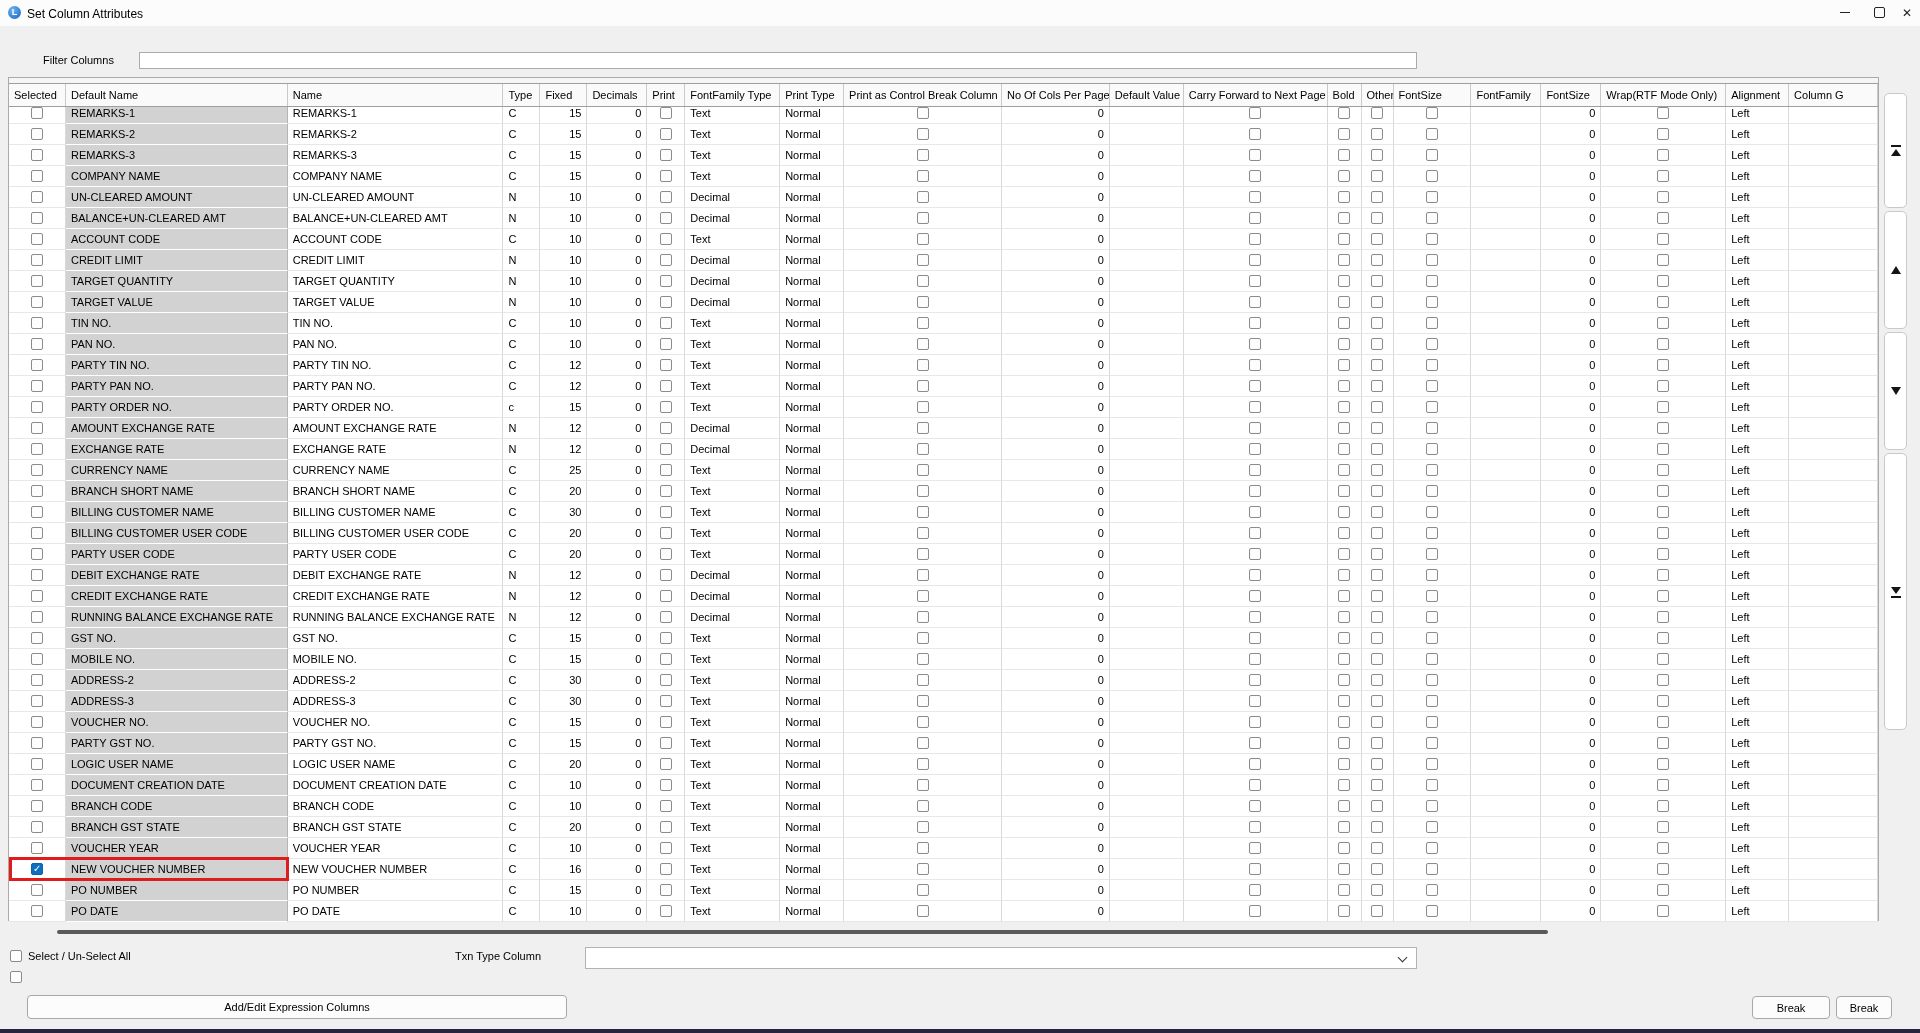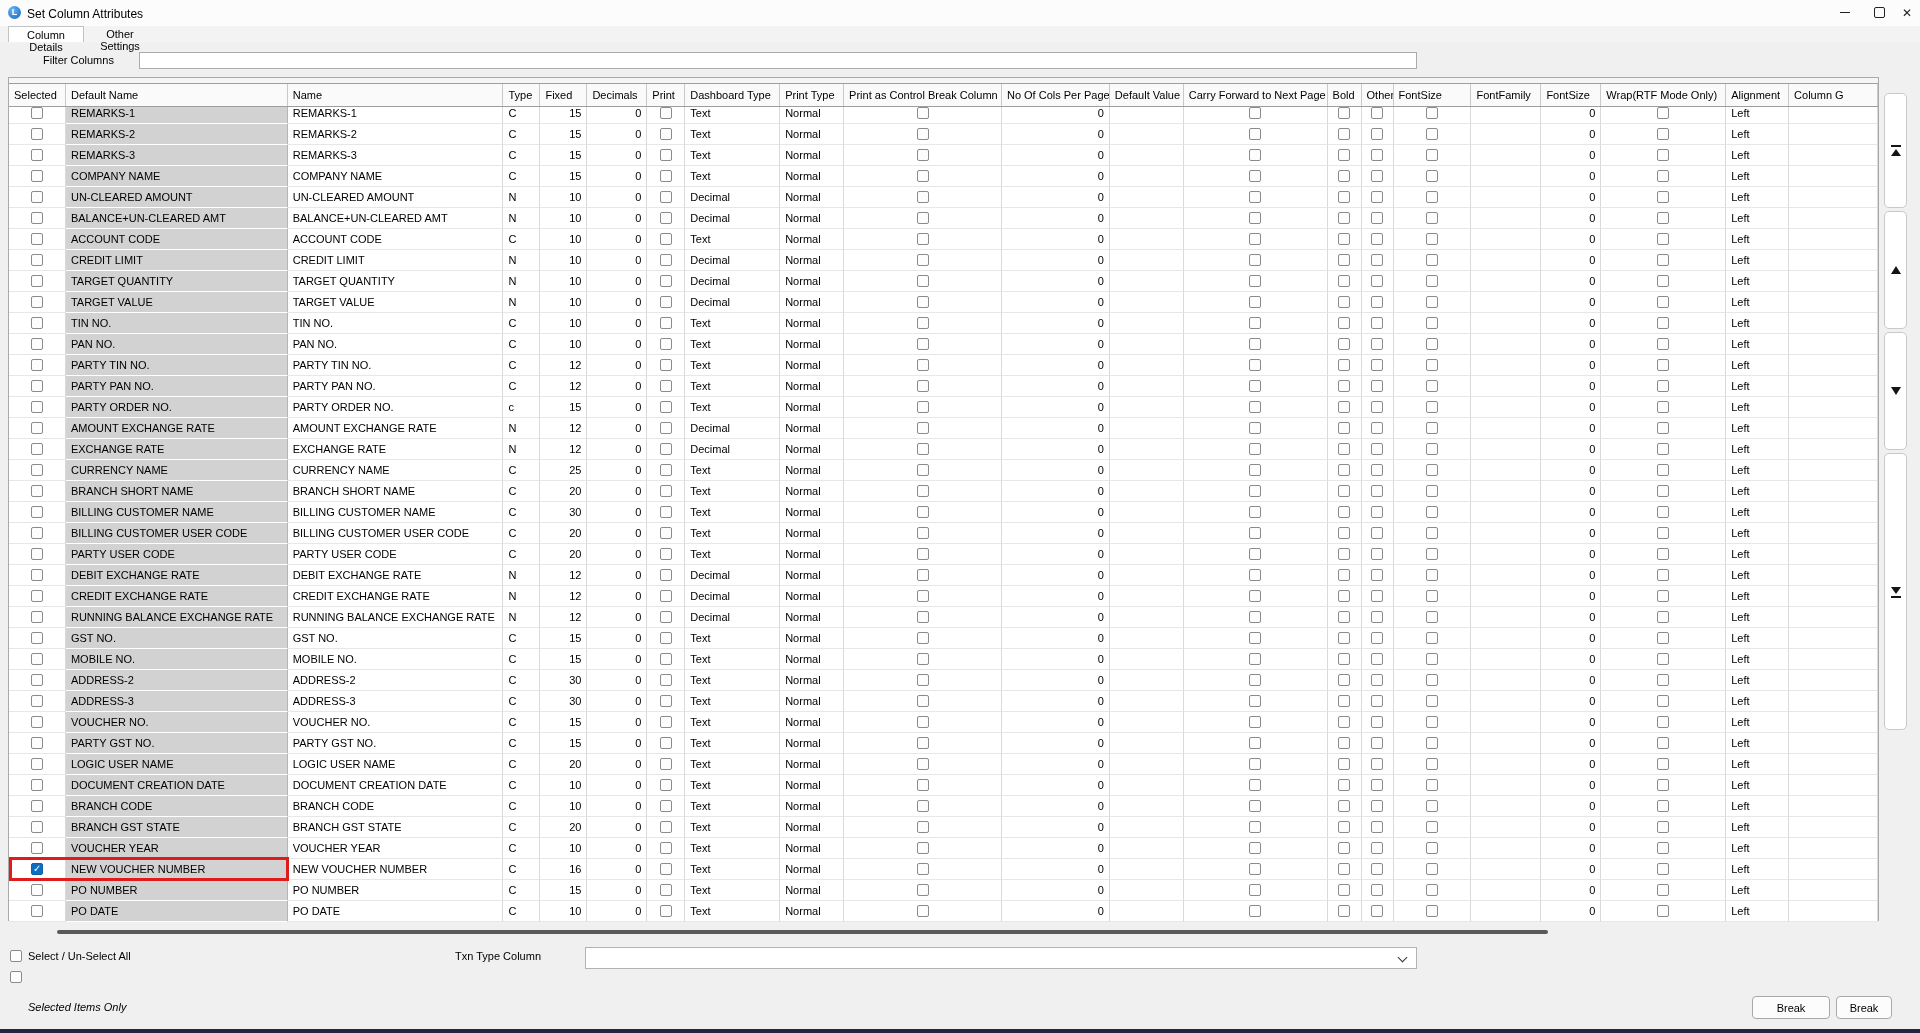--- a/index.html
+++ b/index.html
@@ -84,39 +84,35 @@
         <span class="glyph-min"></span>
       </div>
     <div class="wbtn max">
         <span class="glyph-max"></span>
       </div>
     <div class="wbtn close">
         <span class="glyph-close">✕</span>
       </div>
   </div>
 
-  <div class="tabstrip">
-    <div class="tab active">Column Details</div>
-    <div class="tab inactive">Other Settings</div>
-  </div>
 
   <div class="flabel filter-label">Filter Columns</div>
   <input class="filter-input" value="" style="">
 
   <div class="grid">
     <div class="grid-topstrip"></div>
     <div class="ghead" id="ghead">
         <div class="h" style="width: 57px;">Selected</div>
         <div class="h" style="width: 222px;">Default Name</div>
         <div class="h" style="width: 216px;">Name</div>
         <div class="h" style="width: 37px;">Type</div>
         <div class="h" style="width: 47px;">Fixed</div>
         <div class="h" style="width: 60px;">Decimals</div>
         <div class="h" style="width: 38px;">Print</div>
-        <div class="h" style="width: 95px;">Dashboard Type</div>
+        <div class="h" style="width: 95px;">FontFamily Type</div>
         <div class="h" style="width: 64px;">Print Type</div>
         <div class="h" style="width: 158px;">Print as Control Break Column</div>
         <div class="h" style="width: 108px;">No Of Cols Per Page</div>
         <div class="h" style="width: 74px;">Default Value</div>
         <div class="h" style="width: 144px;">Carry Forward to Next Page</div>
         <div class="h" style="width: 34px;">Bold</div>
         <div class="h" style="width: 32px;">Other</div>
         <div class="h" style="width: 78px;">FontSize</div>
         <div class="h" style="width: 70px;">FontFamily</div>
         <div class="h" style="width: 60px;">FontSize</div>
@@ -1682,17 +1678,18 @@
 
   <div class="flabel" style="left:455px;top:950px;">Txn Type Column</div>
   <div class="combo">
     <span style="padding-left:5px;"></span>
     <span class="chev"></span>
   </div>
 
   <div class="cbx" style="left:10px;top:971px;"></div>
   <div class="flabel" style="left:28px;top:1001px;font-style:italic;">Selected Items Only</div>
 
+  <div class="btn btn-addedit">Add/Edit Expression Columns</div>
   <div class="btn btn-save">Break</div>
   <div class="btn btn-cancel">Break</div>
 
   <div class="bottombar"></div>
 </div>
 
 </body></html>

